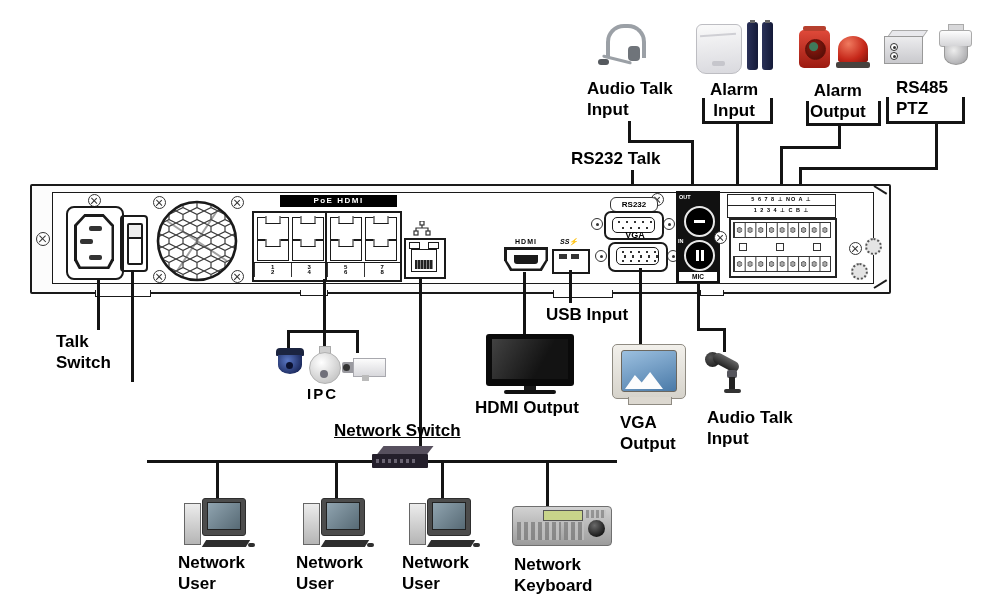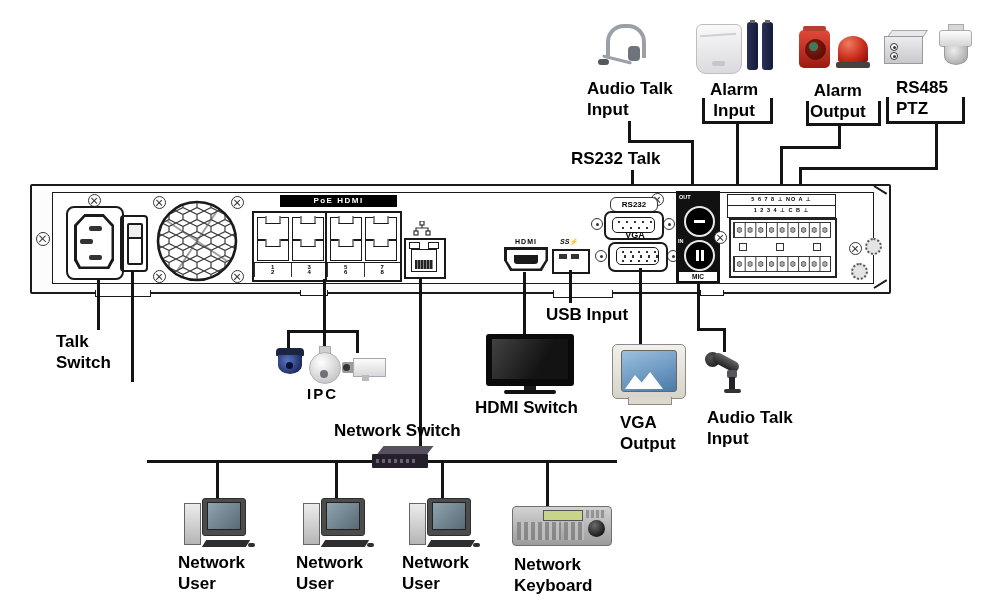--- a/index.html
+++ b/index.html
@@ -272,22 +272,22 @@
   <div class="ln" style="left:639px;top:268px;width:3px;height:76px;"></div>
   <div class="ln" style="left:697px;top:284px;width:3px;height:47px;"></div>
   <div class="ln" style="left:697px;top:328px;width:29px;height:3px;"></div>
   <div class="ln" style="left:723px;top:328px;width:3px;height:24px;"></div>
 
   <div class="lbl" style="left:56px;top:331px;">
     <div>Talk</div>
     <div>Switch</div>
   </div>
   <div class="lbl" style="left:307px;top:383px;letter-spacing:2px;font-size:15px;">IPC</div>
-  <div class="lbl" style="left:334px;top:420px;">Network Switch</div>
-  <div class="lbl" style="left:475px;top:397px;">HDMI Switch</div>
+  <div class="lbl" style="left:334px;top:420px;text-decoration:underline;">Network Switch</div>
+  <div class="lbl" style="left:475px;top:397px;">HDMI Output</div>
   <div class="lbl" style="left:546px;top:304px;">USB Input</div>
   <div class="lbl" style="left:620px;top:412px;">
     <div>VGA</div>
     <div>Output</div>
   </div>
   <div class="lbl" style="left:707px;top:407px;">
     <div>Audio Talk</div>
     <div>Input</div>
   </div>
 

